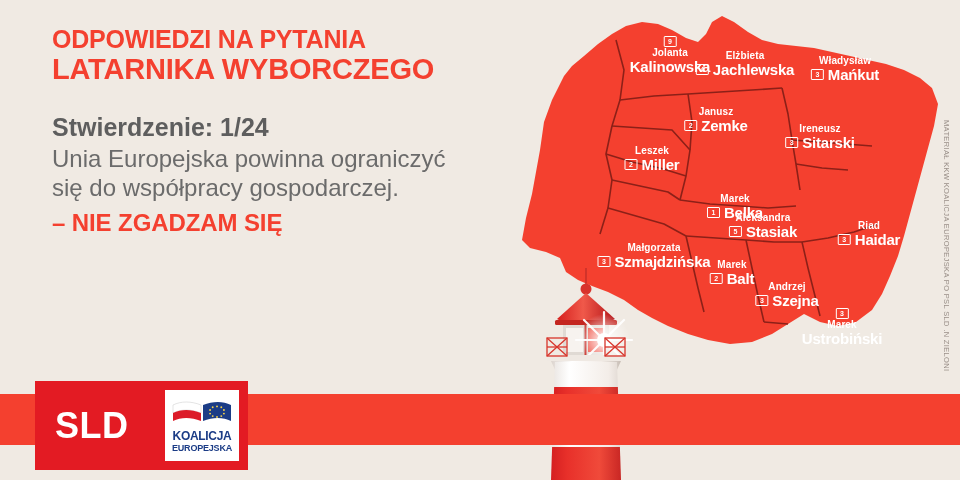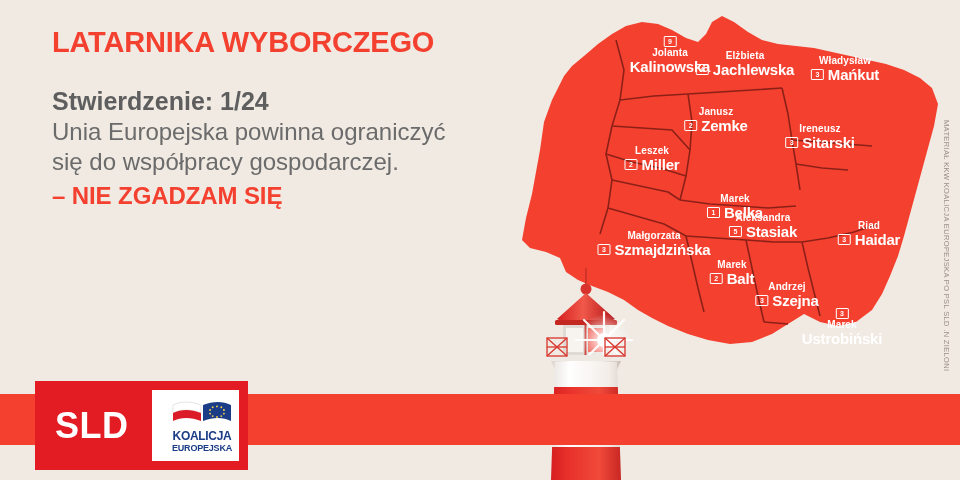--- a/index.html
+++ b/index.html
@@ -166,21 +166,20 @@
     right: 9px;
     top: 9px;
     width: 74px;
     height: 71px;
     background: #FFFFFF;
     display: flex;
     flex-direction: column;
     align-items: center;
     justify-content: center;
     gap: 2px;
-    padding-left: 13px;
   }
   .ke-flags { width: 62px; height: 30px; display: block; }
   .ke-line1 {
     color: #1B3C86;
     font-size: 12px;
     font-weight: bold;
     letter-spacing: -0.3px;
     line-height: 1;
   }
   .ke-line2 {
@@ -190,20 +189,21 @@
     letter-spacing: -0.2px;
     line-height: 1;
   }
 </style>
 </head>
 <body>
 
 <div id="poster">
 
   <div class="copy">
+    <div class="headline-1">ODPOWIEDZI NA PYTANIA</div>
     <div class="headline-2">LATARNIKA WYBORCZEGO</div>
     <div class="statement-label">Stwierdzenie: 1/24</div>
     <div class="statement-body">Unia Europejska powinna ograniczyć się do współpracy gospodarczej.</div>
     <div class="answer">– NIE ZGADZAM SIĘ</div>
   </div>
 
   <div class="map-wrap">
     <svg viewBox="0 0 420 355" xmlns="http://www.w3.org/2000/svg" aria-hidden="true">
 
       <path d="M44,72 L32,96 L24,118 L20,146 L16,168 L12,190 L6,214 L2,236 L10,244 L26,248
@@ -305,21 +305,21 @@
     </div>
 
     <div class="cand" style="left:349px; top:217px;">
       <span class="first">Riad</span>
       <div class="lastrow">
         <span class="num">3</span>
         <span class="last">Haidar</span>
       </div>
     </div>
 
-    <div class="cand" style="left:134px; top:227px;">
+    <div class="cand" style="left:134px; top:239px;">
       <span class="first">Małgorzata</span>
       <div class="lastrow">
         <span class="num">3</span>
         <span class="last">Szmajdzińska</span>
       </div>
     </div>
 
     <div class="cand" style="left:212px; top:256px;">
       <span class="first">Marek</span>
       <div class="lastrow">

